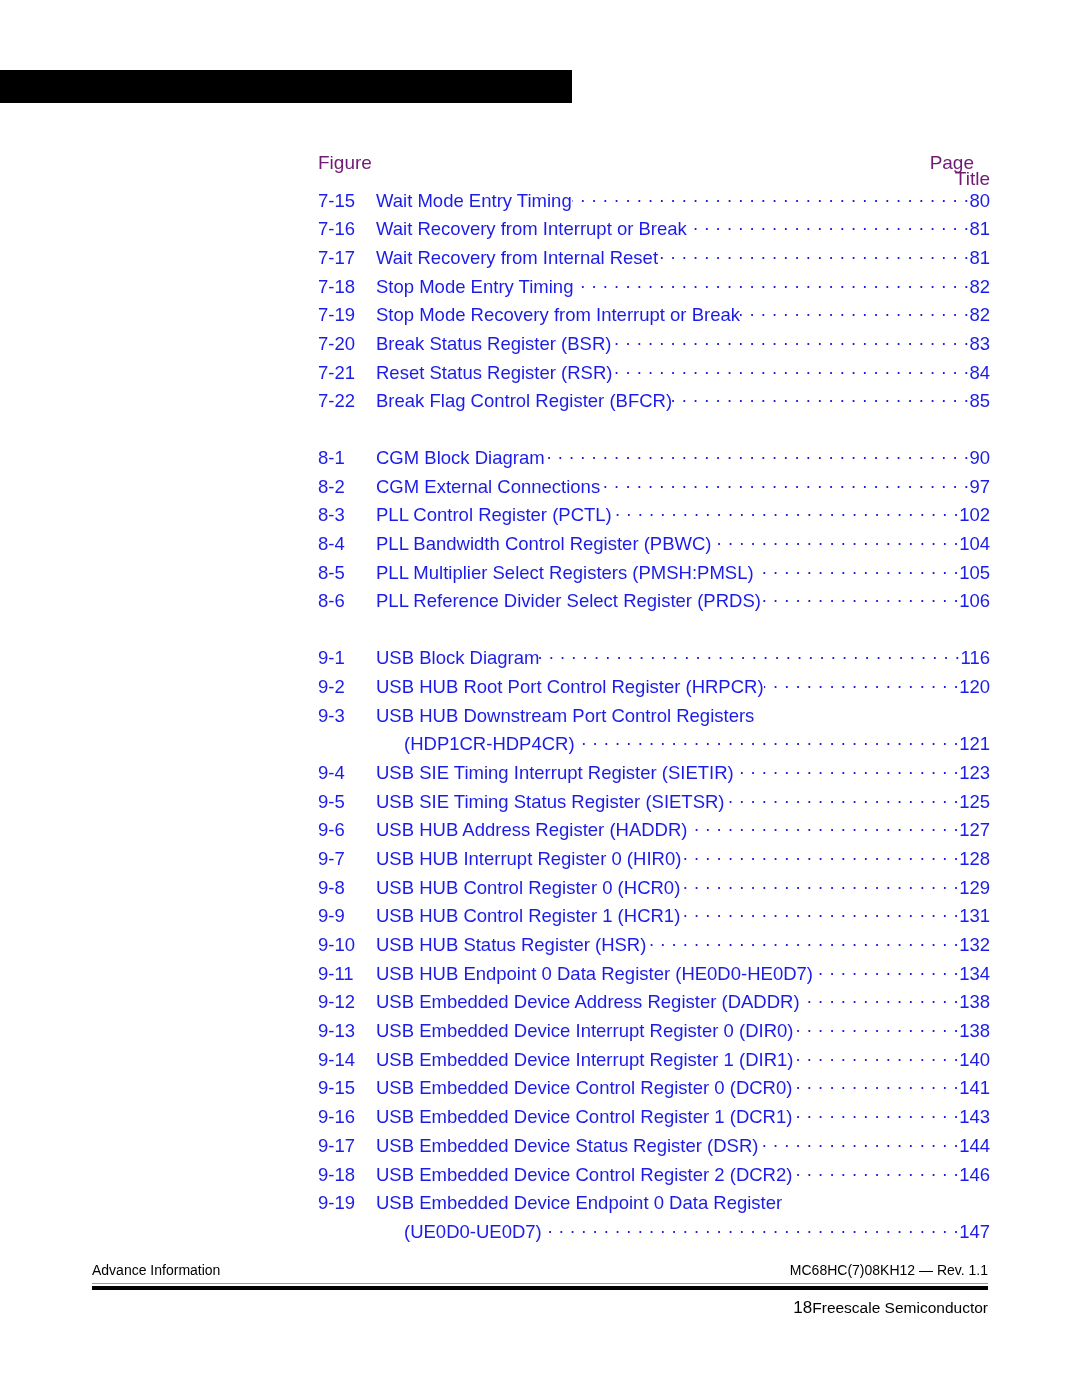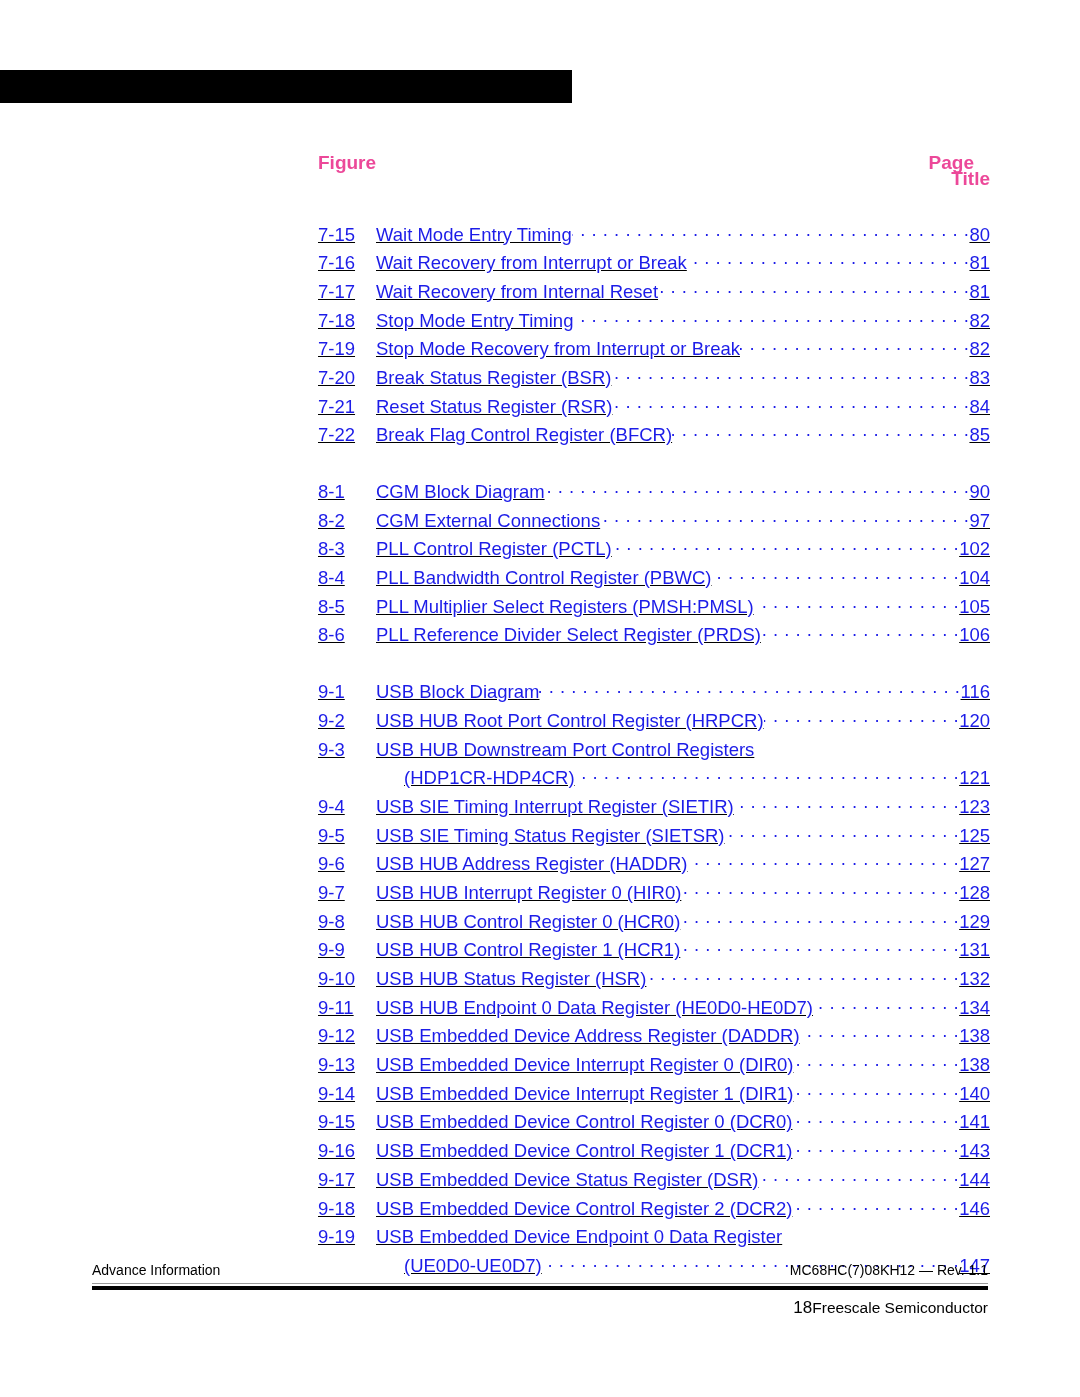--- a/index.html
+++ b/index.html
@@ -32,45 +32,44 @@
     position: absolute;
     left: 318px;
     top: 152px;
     width: 672px;
   }
 
   .toc-head {
     display: block;
     position: relative;
     height: 30px;
-    font-weight: bold;
+    font-weight: normal;
     font-size: 19px;
-    color: #ec4899;
+    color: #701a75;
   }
   .toc-head .h-figure {
     position: absolute;
     left: 0;
     top: 0;
   }
   .toc-head .h-title {
     position: absolute;
     left: 0;
     right: 0;
     top: 16px;
     text-align: right;
   }
   .toc-head .h-page {
     position: absolute;
     right: 16px;
     top: 0;
   }
 
   .toc-body {
-    margin-top: 40px;
-    text-decoration: underline;
+    margin-top: 6px;
   }
 
   .toc-group {
     margin-bottom: 28px;
   }
   .toc-group:last-child {
     margin-bottom: 0;
   }
 
   .toc-row {

